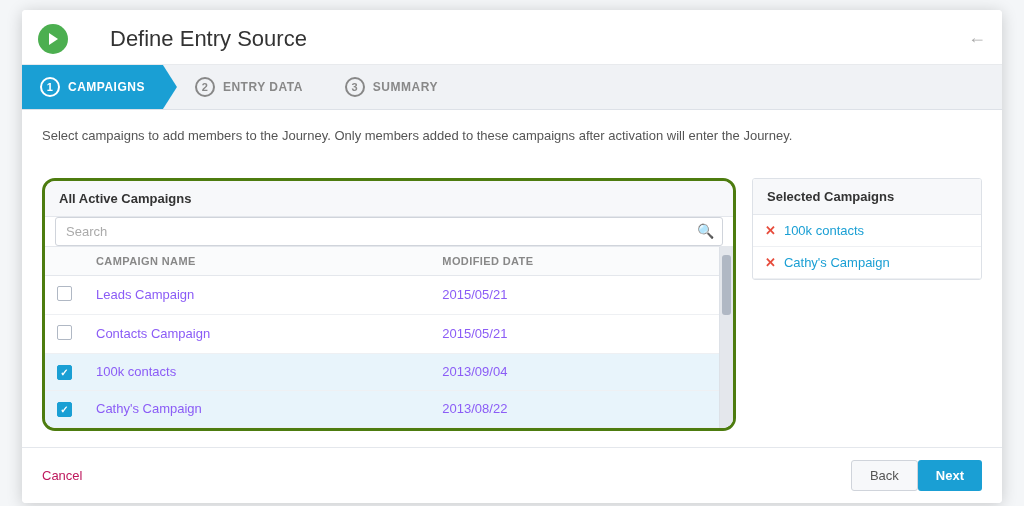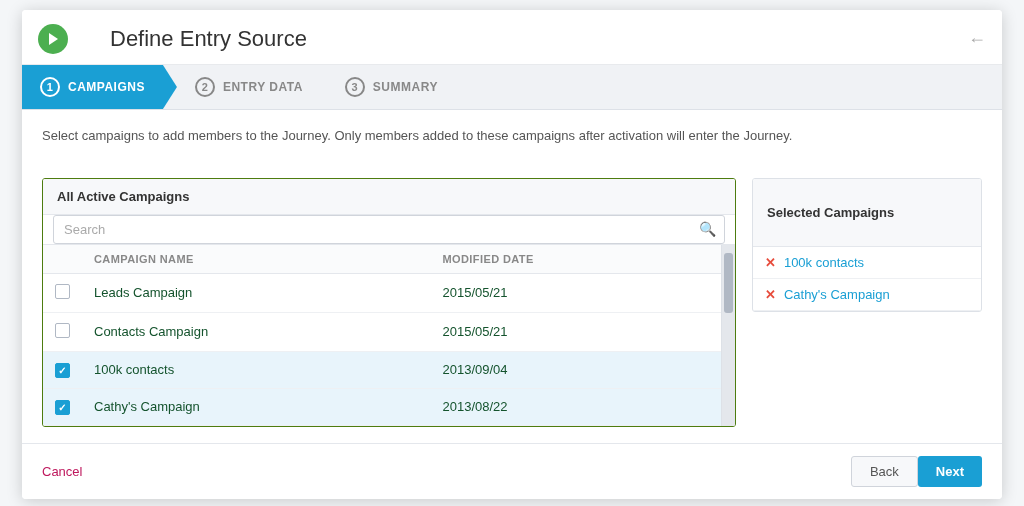--- a/index.html
+++ b/index.html
@@ -110,22 +110,22 @@
       line-height: 1.5;
     }
     .content-row {
       display: flex;
       gap: 16px;
       align-items: flex-start;
     }
     
     .left-panel {
       flex: 1;
-      border: 1px solid #4d7c0f;
-      border-radius: 3px;
+      border: 3px solid #4d7c0f;
+      border-radius: 13px;
       background: #fff;
       overflow: hidden;
     }
     .panel-title {
       padding: 10px 14px;
       font-size: 13px;
       font-weight: 600;
       color: #333;
       background: #f7f8fa;
       border-bottom: 1px solid #e4e7ec;
@@ -166,21 +166,21 @@
       font-size: 11px;
       font-weight: 700;
       color: #888;
       text-transform: uppercase;
       letter-spacing: 0.4px;
       border-bottom: 1px solid #e4e7ec;
       background: #fafbfc;
     }
     .campaign-table td {
       padding: 10px 12px;
-      color: #14532d;
+      color: #8b5cf6;
       border-bottom: 1px solid #eef0f3;
       vertical-align: middle;
     }
     .campaign-table tr.selected-row {
       background: #e8f4fb;
     }
     .checkbox-cell {
       width: 30px;
     }
     .cb {
@@ -227,21 +227,21 @@
     }
     
     .right-panel {
       width: 230px;
       border: 1px solid #dde1e7;
       border-radius: 3px;
       background: #fff;
       overflow: hidden;
     }
     .selected-panel-title {
-      padding: 26px 14px;
+      padding: 10px 14px;
       font-size: 13px;
       font-weight: 600;
       color: #333;
       background: #f7f8fa;
       border-bottom: 1px solid #e4e7ec;
     }
     .selected-item {
       display: flex;
       align-items: center;
       padding: 8px 12px;

